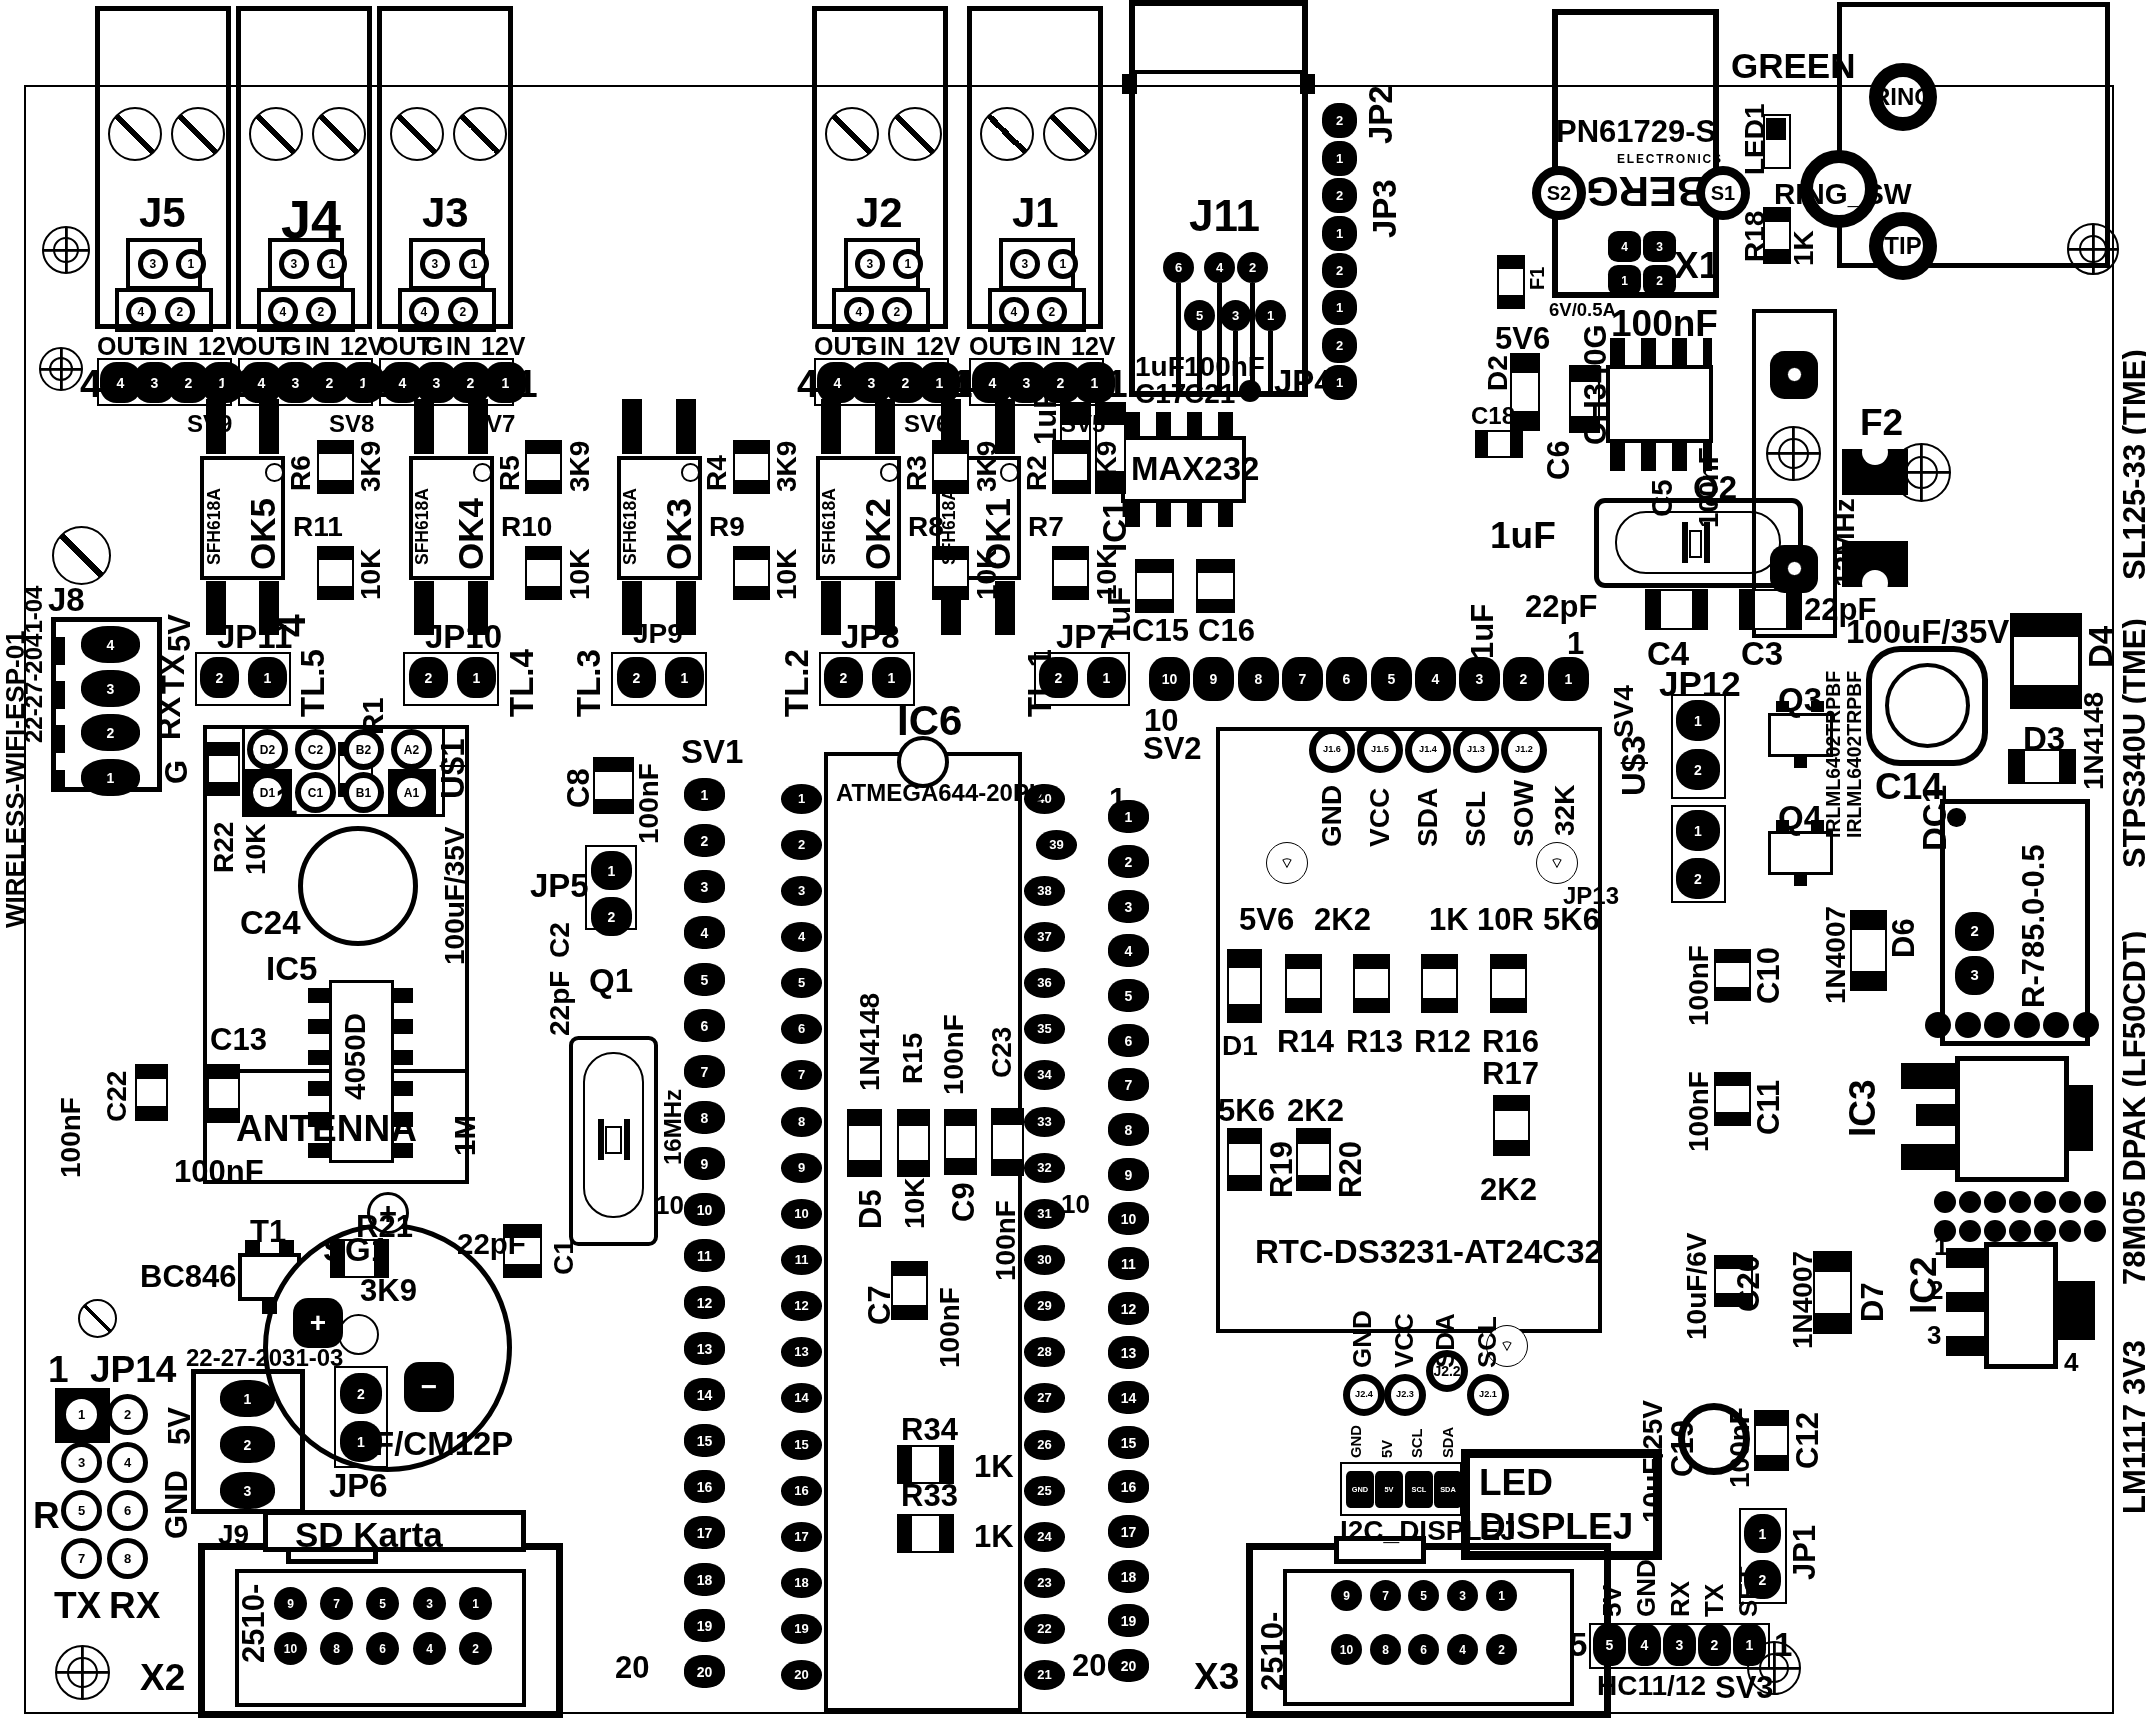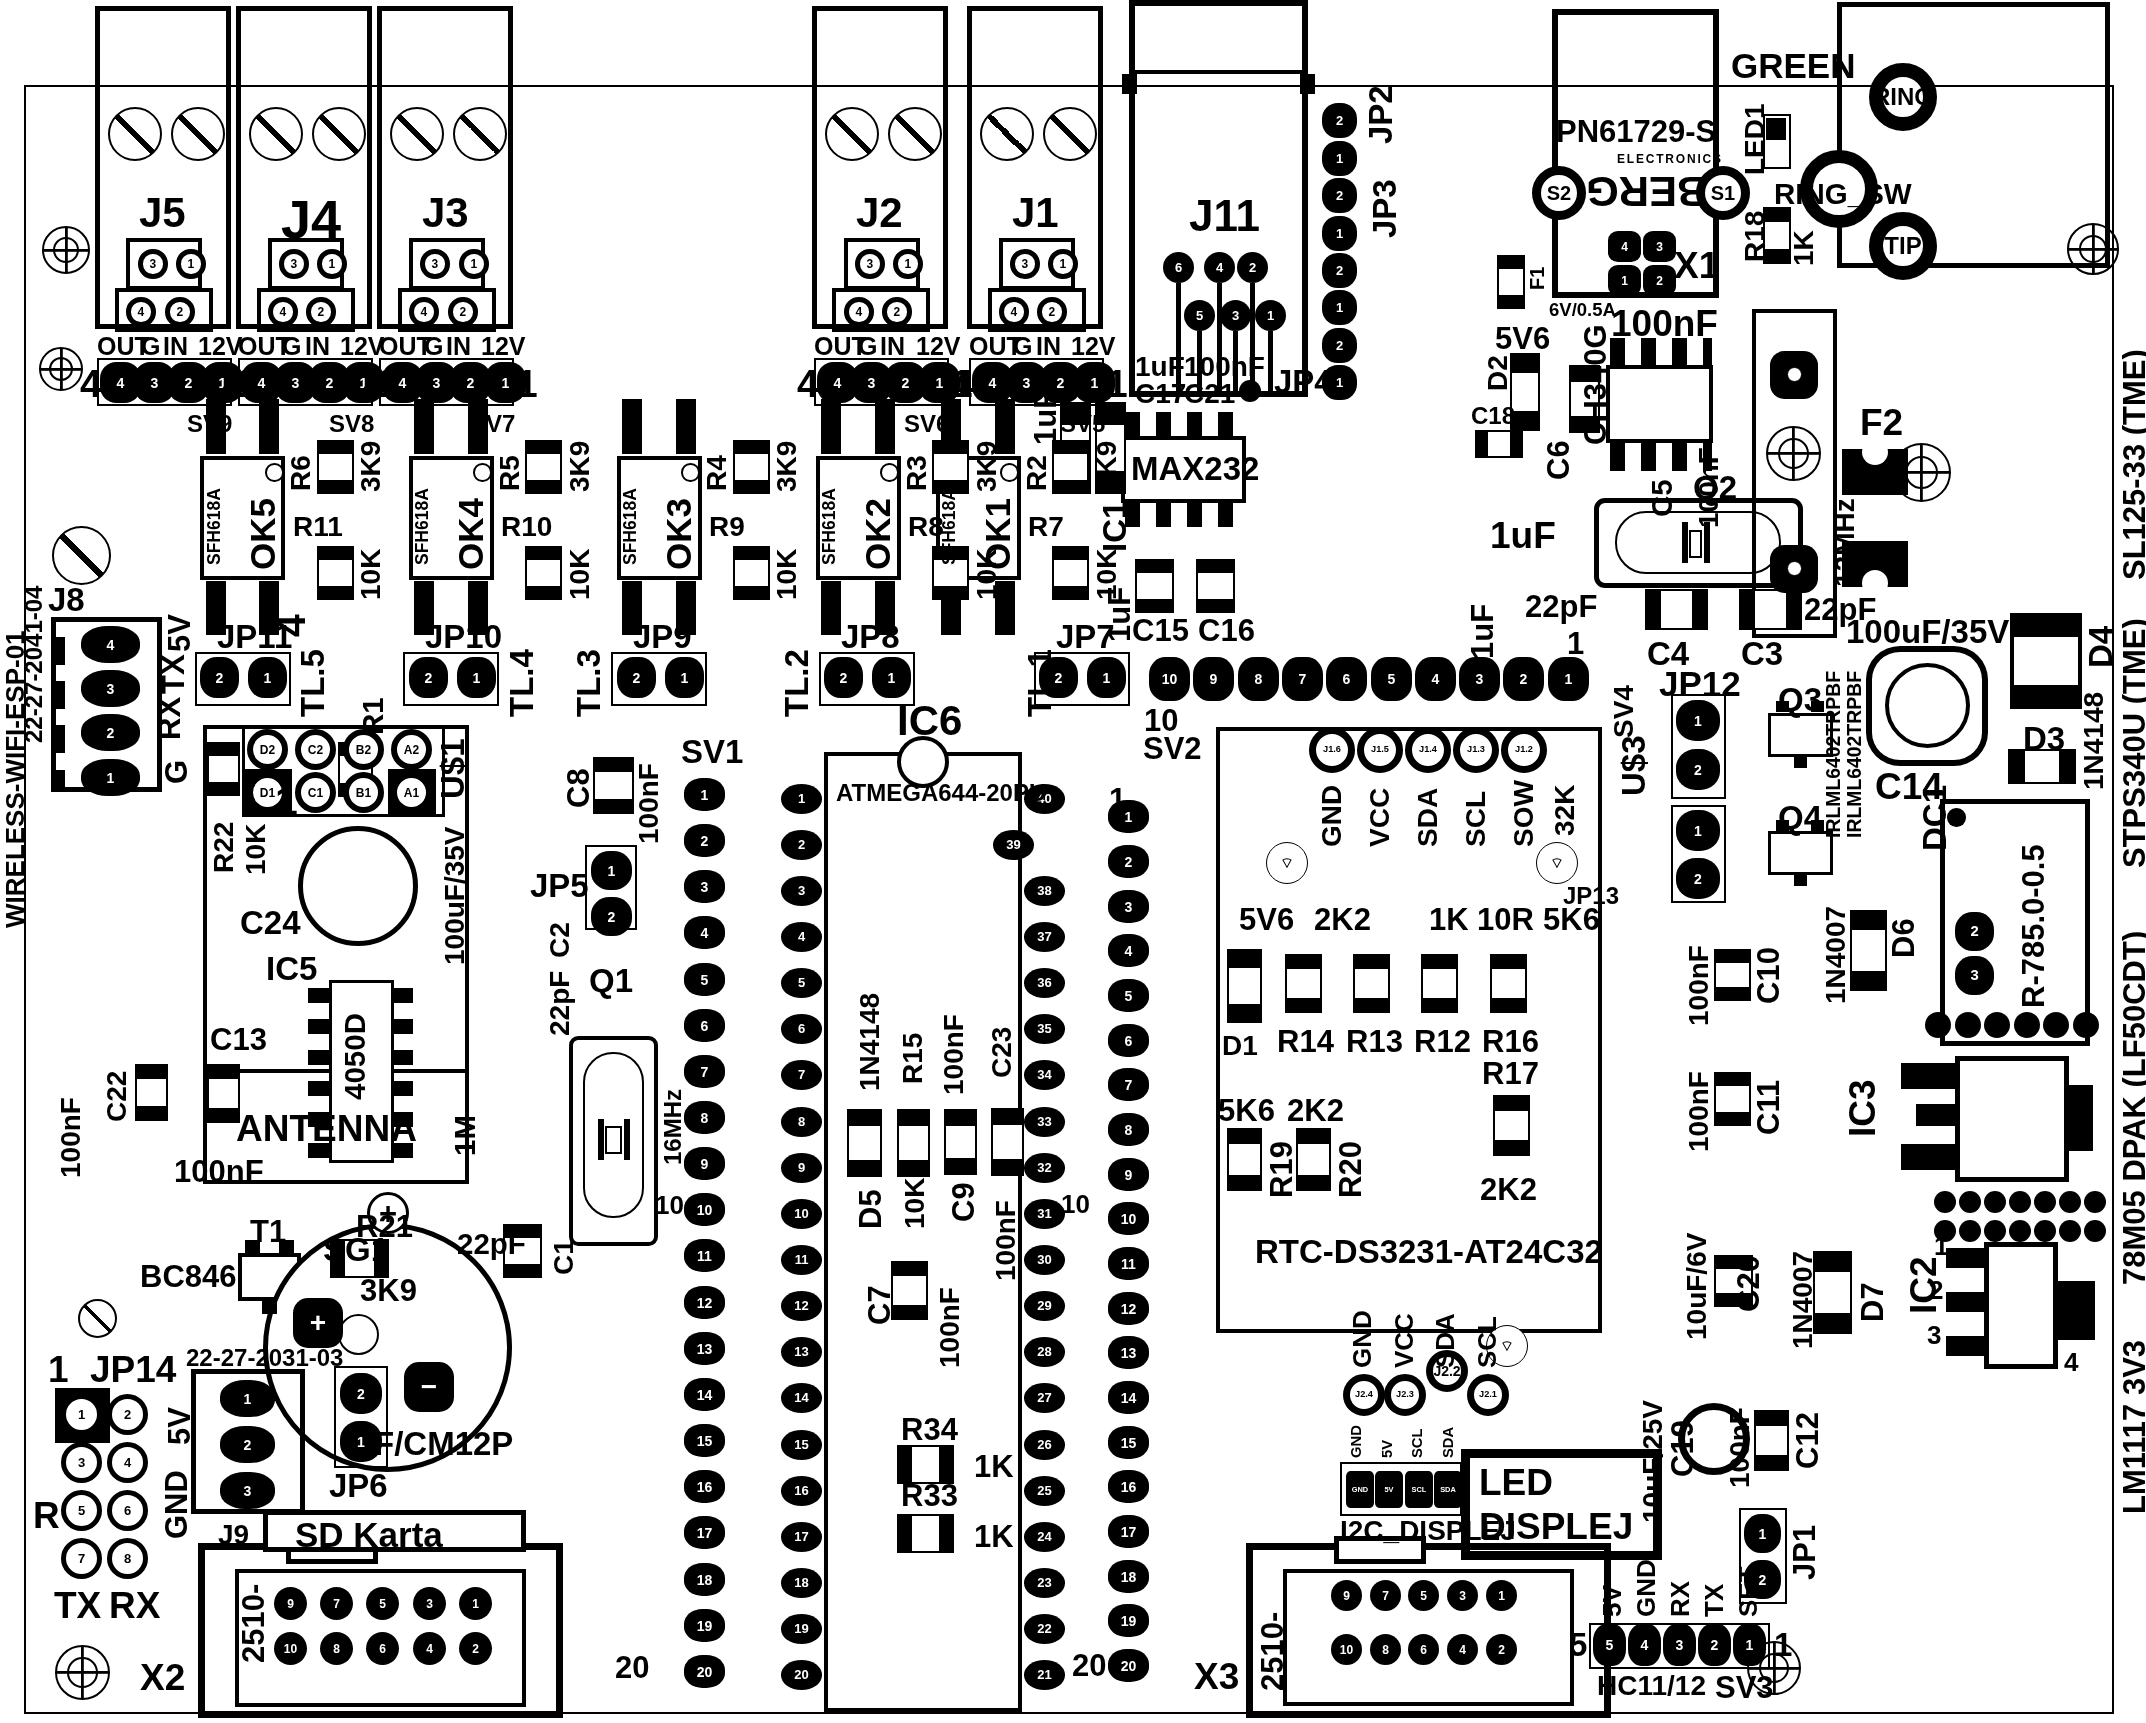--- a/index.html
+++ b/index.html
@@ -580,21 +580,21 @@
     <b class="t " style="left:217px;top:620px;font-size:33px">JP11</b>
     <div class="bx" style="left:195px;top:652px;width:96px;height:54px;border-width:2.8px;"></div>
     <div class="pad" style="left:200px;top:657px;width:39px;height:41px;border-radius:42%;font-size:14px">2</div>
     <div class="pad" style="left:248px;top:657px;width:39px;height:41px;border-radius:42%;font-size:14px">1</div>
     <b class="t v" style="left:296px;top:717px;font-size:33px">TL.5</b>
     <b class="t " style="left:425px;top:620px;font-size:33px">JP10</b>
     <div class="bx" style="left:403px;top:652px;width:96px;height:54px;border-width:2.8px;"></div>
     <div class="pad" style="left:409px;top:657px;width:39px;height:41px;border-radius:42%;font-size:14px">2</div>
     <div class="pad" style="left:457px;top:657px;width:39px;height:41px;border-radius:42%;font-size:14px">1</div>
     <b class="t v" style="left:505px;top:717px;font-size:33px">TL.4</b>
-    <b class="t " style="left:633px;top:620px;font-size:33px">JP9</b>
+    <b class="t " style="left:633px;top:620px;font-size:28px">JP9</b>
     <div class="bx" style="left:611px;top:652px;width:96px;height:54px;border-width:2.8px;"></div>
     <div class="pad" style="left:617px;top:657px;width:39px;height:41px;border-radius:42%;font-size:14px">2</div>
     <div class="pad" style="left:665px;top:657px;width:39px;height:41px;border-radius:42%;font-size:14px">1</div>
     <b class="t v" style="left:572px;top:717px;font-size:33px">TL.3</b>
     <b class="t " style="left:841px;top:620px;font-size:33px">JP8</b>
     <div class="bx" style="left:819px;top:652px;width:96px;height:54px;border-width:2.8px;"></div>
     <div class="pad" style="left:824px;top:657px;width:39px;height:41px;border-radius:42%;font-size:14px">2</div>
     <div class="pad" style="left:872px;top:657px;width:39px;height:41px;border-radius:42%;font-size:14px">1</div>
     <b class="t v" style="left:780px;top:717px;font-size:33px">TL.2</b>
     <b class="t " style="left:1056px;top:620px;font-size:33px">JP7</b>
@@ -661,21 +661,21 @@
     <div class="pad" style="left:781px;top:1291px;width:41px;height:29.5px;border-radius:50%;font-size:13px">12</div>
     <div class="pad" style="left:781px;top:1337px;width:41px;height:29.5px;border-radius:50%;font-size:13px">13</div>
     <div class="pad" style="left:781px;top:1383px;width:41px;height:29.5px;border-radius:50%;font-size:13px">14</div>
     <div class="pad" style="left:781px;top:1430px;width:41px;height:29.5px;border-radius:50%;font-size:13px">15</div>
     <div class="pad" style="left:781px;top:1476px;width:41px;height:29.5px;border-radius:50%;font-size:13px">16</div>
     <div class="pad" style="left:781px;top:1522px;width:41px;height:29.5px;border-radius:50%;font-size:13px">17</div>
     <div class="pad" style="left:781px;top:1568px;width:41px;height:29.5px;border-radius:50%;font-size:13px">18</div>
     <div class="pad" style="left:781px;top:1614px;width:41px;height:29.5px;border-radius:50%;font-size:13px">19</div>
     <div class="pad" style="left:781px;top:1660px;width:41px;height:29.5px;border-radius:50%;font-size:13px">20</div>
     <div class="pad" style="left:1024px;top:784px;width:41px;height:29.5px;border-radius:50%;font-size:13px">40</div>
-    <div class="pad" style="left:993px;top:830px;width:41px;height:29.5px;border-radius:50%;font-size:13px">39</div>
+    <div class="pad" style="left:1036px;top:830px;width:41px;height:29.5px;border-radius:50%;font-size:13px">39</div>
     <div class="pad" style="left:1024px;top:876px;width:41px;height:29.5px;border-radius:50%;font-size:13px">38</div>
     <div class="pad" style="left:1024px;top:922px;width:41px;height:29.5px;border-radius:50%;font-size:13px">37</div>
     <div class="pad" style="left:1024px;top:968px;width:41px;height:29.5px;border-radius:50%;font-size:13px">36</div>
     <div class="pad" style="left:1024px;top:1014px;width:41px;height:29.5px;border-radius:50%;font-size:13px">35</div>
     <div class="pad" style="left:1024px;top:1060px;width:41px;height:29.5px;border-radius:50%;font-size:13px">34</div>
     <div class="pad" style="left:1024px;top:1107px;width:41px;height:29.5px;border-radius:50%;font-size:13px">33</div>
     <div class="pad" style="left:1024px;top:1153px;width:41px;height:29.5px;border-radius:50%;font-size:13px">32</div>
     <div class="pad" style="left:1024px;top:1199px;width:41px;height:29.5px;border-radius:50%;font-size:13px">31</div>
     <div class="pad" style="left:1024px;top:1245px;width:41px;height:29.5px;border-radius:50%;font-size:13px">30</div>
     <div class="pad" style="left:1024px;top:1291px;width:41px;height:29.5px;border-radius:50%;font-size:13px">29</div>

